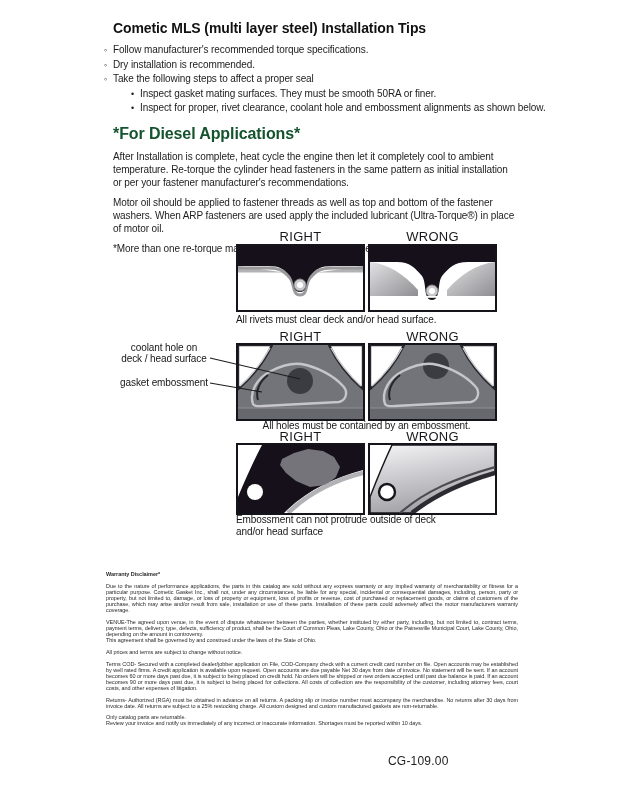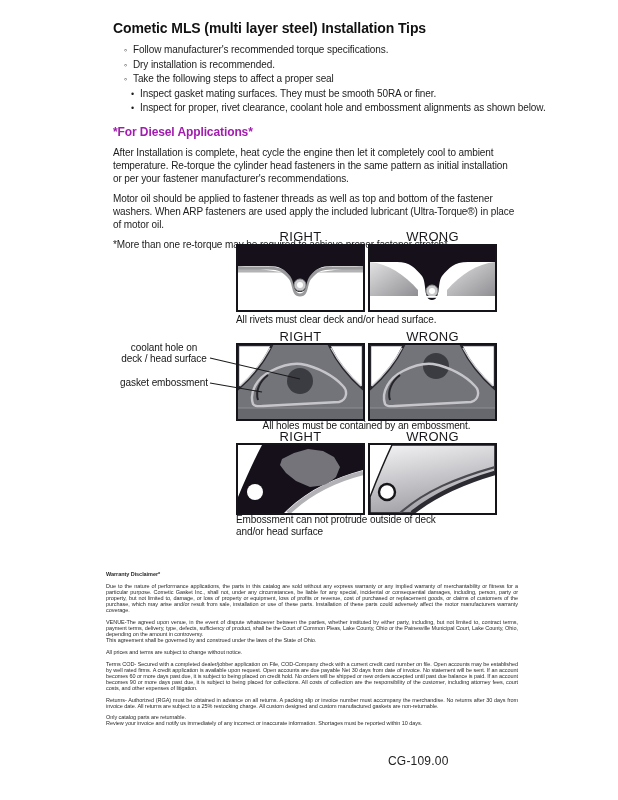--- a/index.html
+++ b/index.html
@@ -9,24 +9,24 @@
     -webkit-font-smoothing:antialiased;
   }
   .page{position:absolute;inset:0;background:#fff;}
 
   
   h1.title{
     margin:20px 0 0 113px;font-size:14px;font-weight:bold;color:#111;
     text-underline-offset:3px;letter-spacing:-0.1px;
   }
   .bullets{margin:7px 0 0 104px;width:470px;font-size:10px;line-height:13.5px;letter-spacing:-0.1px;}
-  .b-item{white-space:nowrap;margin-left:20px;}
+  .b-item{white-space:nowrap;}
   .b-item .mk{display:inline-block;width:9px;text-align:left;font-size:9px;}
   .b-item.sub{margin-left:27px;}
-  h2.diesel{margin:9px 0 0 113px;font-size:12px;font-weight:bold;letter-spacing:-0.1px;color:#a21caf;}
+  h2.diesel{margin:9px 0 0 113px;font-size:16px;font-weight:bold;letter-spacing:-0.1px;color:#14532d;}
   p.body{margin:7px 0 0 113px;width:404px;font-size:10px;line-height:13px;letter-spacing:-0.1px;}
 
   
   .diagrams{position:absolute;inset:0;pointer-events:none;}
   .dg-label{
     position:absolute;width:129px;text-align:center;font-size:13.5px;color:#17171b;
     font-weight:500;letter-spacing:0.3px;transform:scaleX(.96);
   }
   .dg-box{position:absolute;width:125px;border:2px solid #14141a;background:#fff;line-height:0;}
   .dg-box svg{display:block;}

